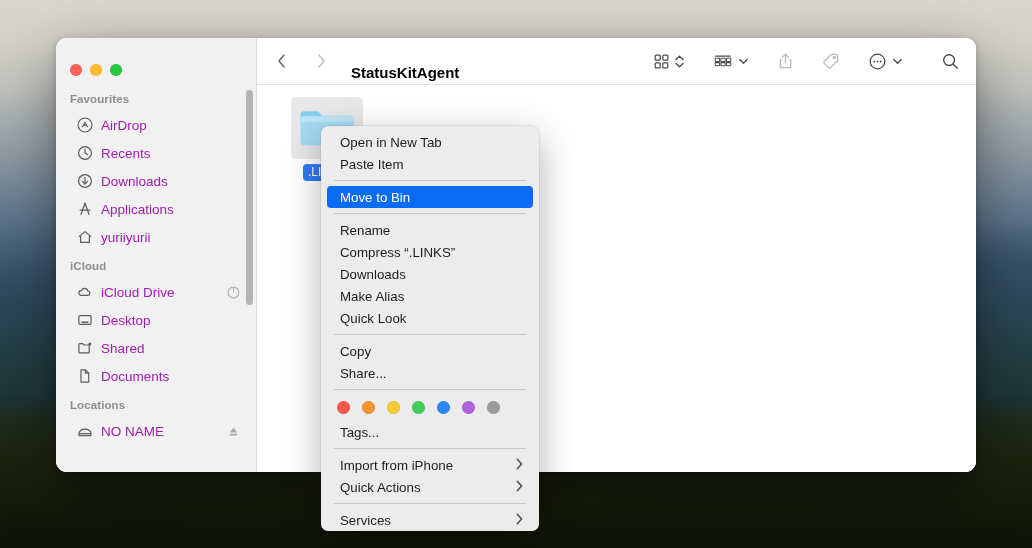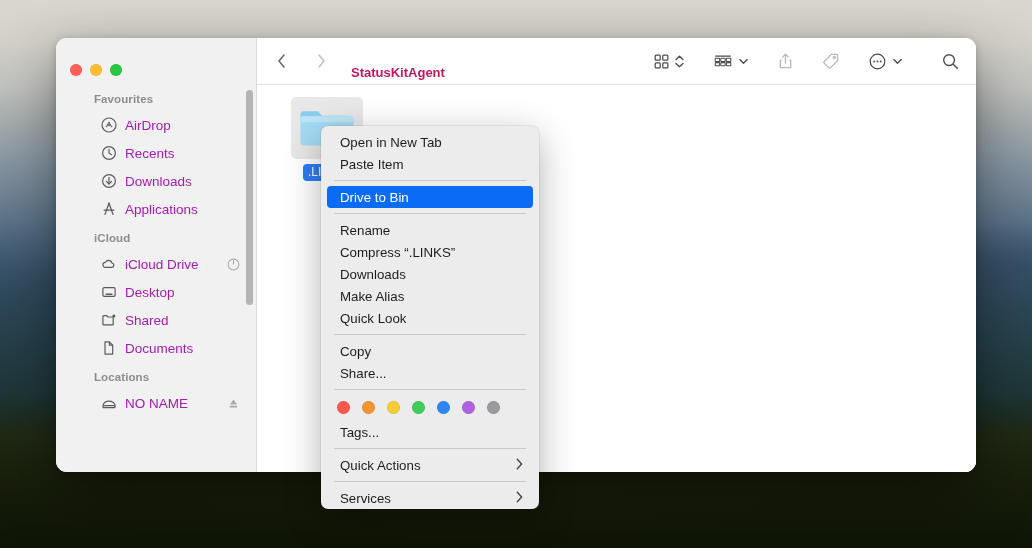--- a/index.html
+++ b/index.html
@@ -75,21 +75,21 @@
   .tl.min     { background: #febc2e; box-shadow: inset 0 0 0 0.5px rgba(0,0,0,0.10); }
   .tl.zoom    { background: #28c840; box-shadow: inset 0 0 0 0.5px rgba(0,0,0,0.10); }
 
   #sidebar-scroll { padding: 9px 0 0 0; }
   .sb-group-title {
     font-size: 11.5px; font-weight: bold;
     color: #8d8d8d;
     letter-spacing: 0.1px;
     padding: 0 0 6px 14px;
   }
-  .sb-group { margin-bottom: 9px; padding-left: 24px; }
+  .sb-group { margin-bottom: 9px; }
   .sb-item {
     display: flex; align-items: center;
     height: 28px;
     padding: 0 8px 0 12px;
     border-radius: 6px;
     margin: 0 8px;
     font-size: 13.5px;
     color: #a21caf;
     gap: 8px;
   }
@@ -121,21 +121,21 @@
     gap: 0;
   }
   .tb-nav { display: flex; align-items: center; gap: 20px; }
   .tb-btn {
     display: flex; align-items: center; justify-content: center;
     color: #6c6c70;
     width: 20px; height: 22px;
   }
   .tb-btn.disabled { color: #c2c2c4; }
   #toolbar-title {
-    font-size: 13px; font-weight: bold; color: #be185d;
+    font-size: 15px; font-weight: bold; color: #000000;
     margin-left: 20px;
     white-space: nowrap;
     margin-top: 22px;
   }
   #toolbar-right {
     margin-left: auto;
     display: flex; align-items: center; gap: 0;
   }
   .tb-sep-gap { width: 28px; }
   .tb-icon { display: flex; align-items: center; justify-content: center; color: #4b4b4f; }
@@ -269,20 +269,29 @@
             <span class="sb-icon">
               <svg width="16" height="16" viewBox="0 0 16 16" fill="none" stroke="currentColor" stroke-width="1.3" stroke-linecap="round" stroke-linejoin="round">
                 <path d="M8 2.2L12 13.4"></path>
                   <path d="M8 2.2L4 13.4"></path>
                   <path d="M3.2 9.2h9.6"></path>
               </svg>
             </span>
             <span class="sb-label">Applications</span>
           </div>
 
+          <div class="sb-item">
+            <span class="sb-icon">
+              <svg width="16" height="16" viewBox="0 0 16 16" fill="none" stroke="currentColor" stroke-width="1.2" stroke-linecap="round" stroke-linejoin="round">
+                <path d="M2.3 7.4L8 2.6l5.7 4.8"></path>
+                  <path d="M3.6 7.3v6.1h8.8V7.3"></path>
+              </svg>
+            </span>
+            <span class="sb-label">yuriiyurii</span>
+          </div>
         </div>
 
         <div class="sb-group">
           <div class="sb-group-title">iCloud</div>
 
           <div class="sb-item">
             <span class="sb-icon">
               <svg width="16" height="16" viewBox="0 0 16 16" fill="none" stroke="currentColor" stroke-width="1.2" stroke-linecap="round" stroke-linejoin="round">
                 <path d="M4.3 11.4a2.5 2.5 0 0 1 .2-5 3.3 3.3 0 0 1 6.3.6 2.2 2.2 0 0 1-.4 4.4z"></path>
               </svg>
@@ -477,21 +486,21 @@
     <div class="cm-item">
       <span>Open in New Tab</span>
     </div>
     <div class="cm-item">
       <span>Paste Item</span>
     </div>
 
     <div class="cm-sep"></div>
 
     <div class="cm-item selected">
-      <span>Drive to Bin</span>
+      <span>Move to Bin</span>
     </div>
 
     <div class="cm-sep"></div>
 
     <div class="cm-item">
       <span>Rename</span>
     </div>
     <div class="cm-item">
       <span>Compress “.LINKS”</span>
     </div>
@@ -525,20 +534,28 @@
       <span class="cm-tag" style="background:#b261dd"></span>
       <span class="cm-tag" style="background:#9b9b9f"></span>
     </div>
     <div class="cm-item">
       <span>Tags...</span>
     </div>
 
     <div class="cm-sep"></div>
 
     <div class="cm-item">
+      <span>Import from iPhone</span>
+      <span class="cm-arrow">
+        <svg width="7" height="12" viewBox="0 0 7 12" fill="none" stroke="currentColor" stroke-width="1.5" stroke-linecap="round" stroke-linejoin="round">
+            <path d="M1.3 1.3L5.6 6l-4.3 4.7"></path>
+          </svg>
+      </span>
+    </div>
+    <div class="cm-item">
       <span>Quick Actions</span>
       <span class="cm-arrow">
         <svg width="7" height="12" viewBox="0 0 7 12" fill="none" stroke="currentColor" stroke-width="1.5" stroke-linecap="round" stroke-linejoin="round">
             <path d="M1.3 1.3L5.6 6l-4.3 4.7"></path>
           </svg>
       </span>
     </div>
 
     <div class="cm-sep"></div>
 

